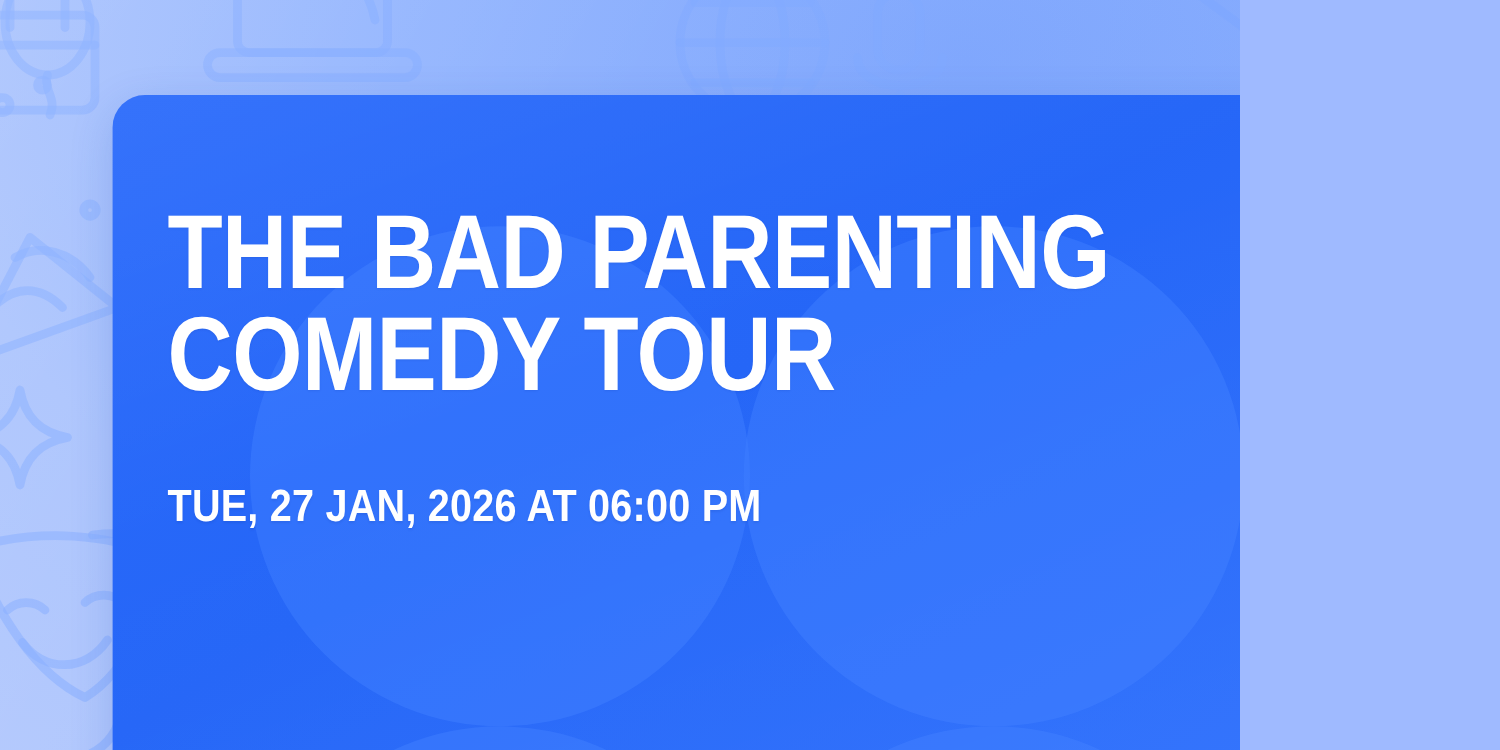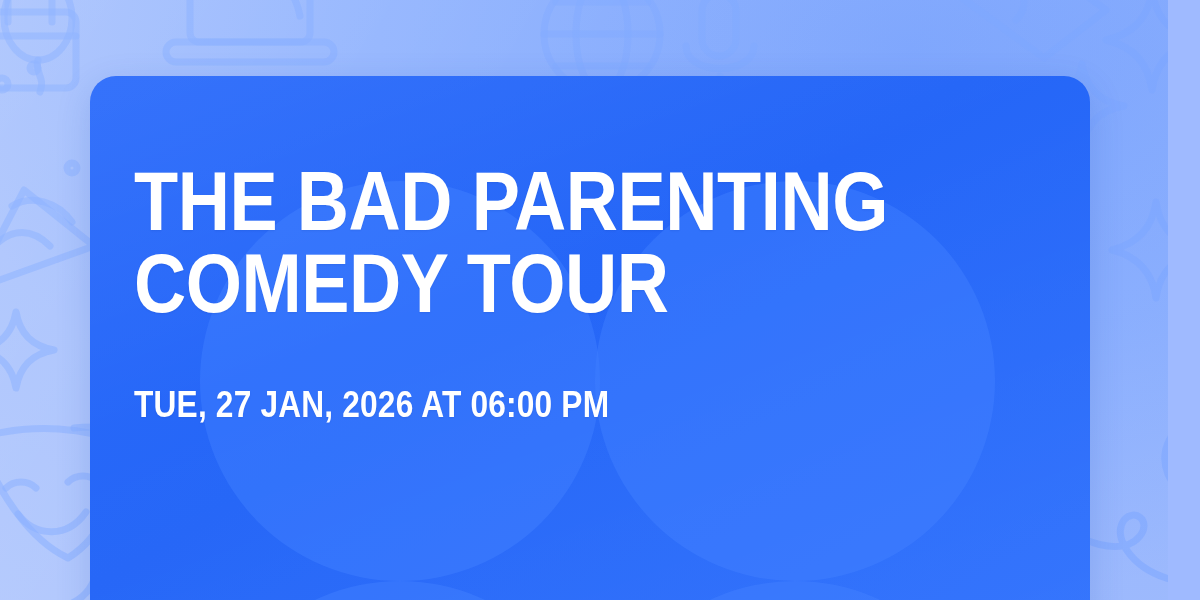--- a/index.html
+++ b/index.html
@@ -12,21 +12,21 @@
   }
 
   body {
     font-family: "Liberation Sans", "DejaVu Sans", sans-serif;
     background: #9fbaff;
   }
 
   
   .stage {
     position: relative;
-    width: 1168px;
+    width: 992px;
     height: 600px;
     overflow: hidden;
     background:
       radial-gradient(120% 130% at 78% 8%, #7ea6fd 0%, #8fb2fe 38%, #a6c0fd 70%, #aec5fd 100%);
   }
 
   
   .stage-sheen {
     position: absolute;
     inset: 0;

